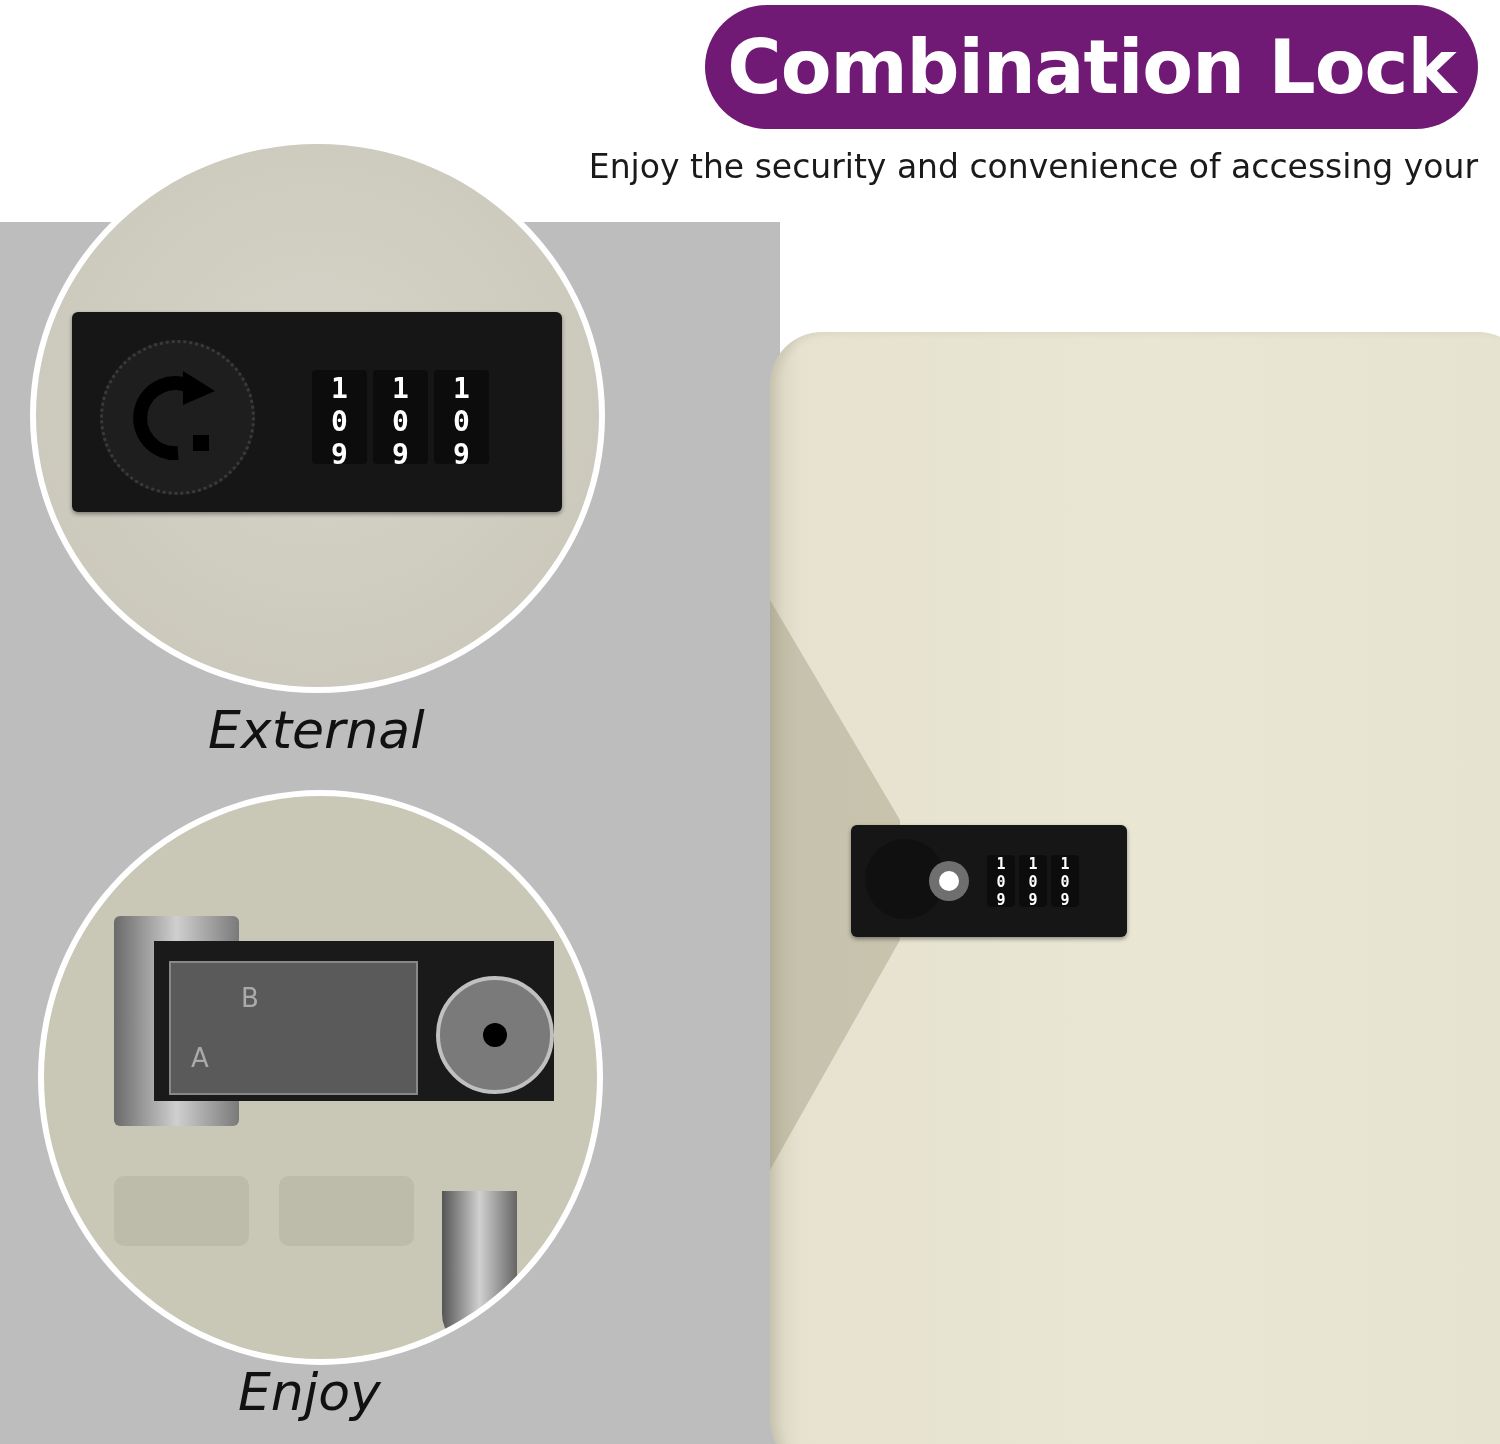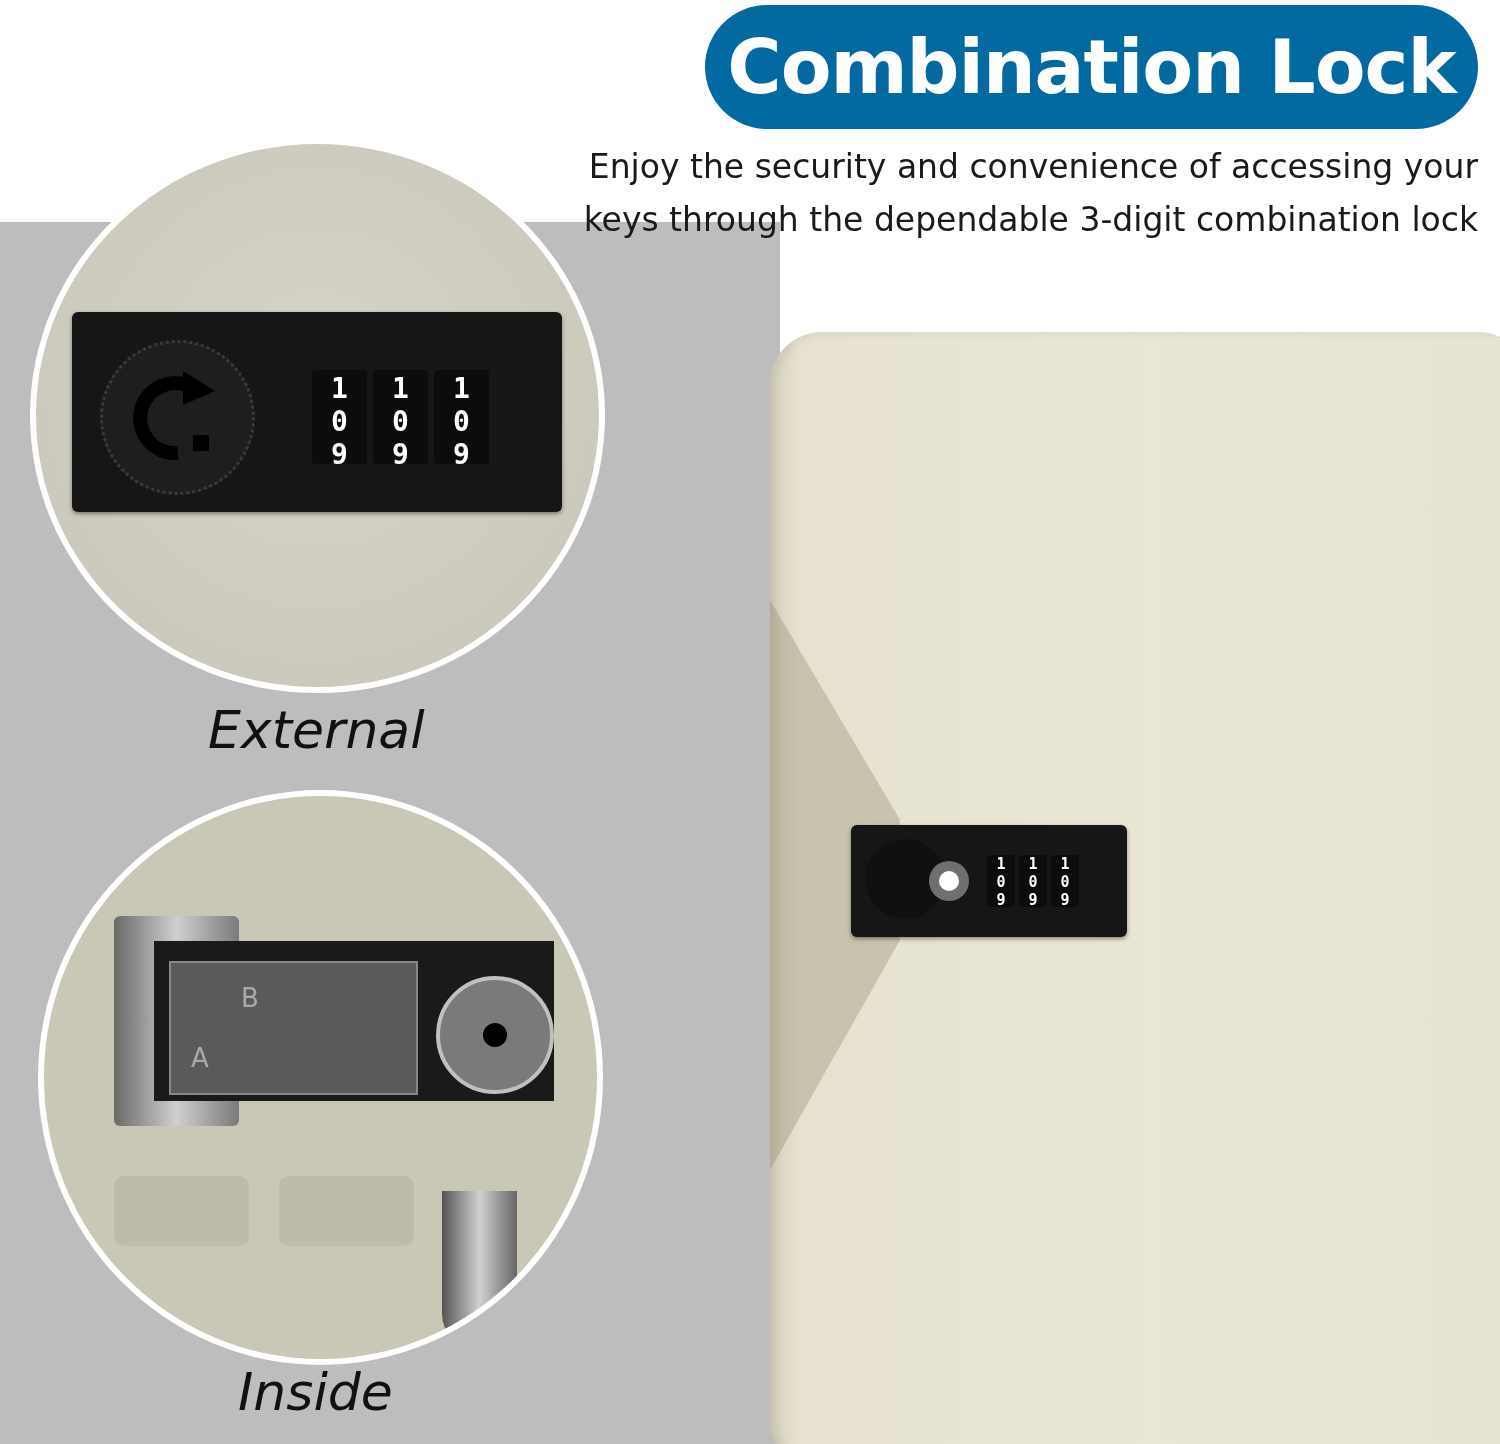--- a/index.html
+++ b/index.html
@@ -1,19 +1,19 @@
 <!DOCTYPE html>
 <html><head>
 <meta charset="utf-8">
 <style>
   html,body{margin:0;padding:0;}
   body{width:1500px;height:1444px;position:relative;overflow:hidden;background:#ffffff;font-family:"DejaVu Sans","Liberation Sans",sans-serif;}
   .gray-band{position:absolute;left:0;top:222px;width:780px;height:1222px;background:#bdbdbd;}
   .gray-wedge{position:absolute;left:0;top:0;width:1500px;height:1444px;}
-  .title-pill{position:absolute;left:705px;top:5px;width:773px;height:124px;border-radius:62px;background:#0369a1;display:flex;align-items:center;justify-content:center;}
+  .title-pill{position:absolute;left:705px;top:5px;width:773px;height:124px;border-radius:62px;background:#701a75;display:flex;align-items:center;justify-content:center;}
   .title-text{color:#ffffff;font-size:74px;font-weight:bold;letter-spacing:-1px;font-family:"DejaVu Sans",sans-serif;}
   .subtitle{position:absolute;right:22px;top:140px;width:960px;text-align:right;color:#1a1a1a;font-size:33px;line-height:53px;font-family:"DejaVu Sans",sans-serif;}
   .box{position:absolute;left:770px;top:332px;width:760px;height:1140px;border-radius:52px;background:linear-gradient(90deg,#d6d2bd 0%,#e6e2cf 4%,#e9e6d4 50%,#e6e3d1 100%);box-shadow:inset 6px 0 10px rgba(0,0,0,0.08);}
   .circle{position:absolute;border-radius:50%;background:#cdcbc0;border:6px solid #ffffff;box-sizing:border-box;overflow:hidden;}
   .circle-ext{left:30px;top:138px;width:575px;height:555px;background:radial-gradient(circle at 50% 45%,#d6d4c8,#c8c5b8);}
   .circle-ins{left:38px;top:790px;width:565px;height:575px;background:#c9c7b6;}
   .lock-plate{position:absolute;background:#161616;border-radius:6px;box-shadow:0 2px 4px rgba(0,0,0,0.4);}
   .lock-ext{left:36px;top:168px;width:490px;height:200px;}
   .dial{position:absolute;border-radius:50%;background:#1e1e1e;border:3px dotted #3a3a3a;box-sizing:border-box;}
   .lock-ext .dial{left:28px;top:28px;width:155px;height:155px;}
@@ -53,21 +53,20 @@
 <div class="box"></div>
 <svg class="gray-wedge" viewBox="0 0 1500 1444">
   <polygon points="770,600 900,820 900,940 770,1170" fill="rgba(140,135,110,0.35)"></polygon>
 </svg>
 
 <div class="title-pill">
   <span class="title-text">Combination Lock</span>
 </div>
 <div class="subtitle">
   <div>Enjoy the security and convenience of accessing your</div>
-  <div>keys through the dependable 3-digit combination lock</div>
 </div>
 
 <div class="lock-plate lock-box">
   <div class="dial"></div>
   <div class="indicator"></div>
   <div class="wheels">
     <div class="wheel">
       <span>1</span>
       <span>0</span>
       <span>9</span>
@@ -124,13 +123,13 @@
       <span class="mech-letter" style="left:20px;top:80px;">A</span>
     </div>
     <div class="cam"></div>
   </div>
   <div class="latch"></div>
   <div class="tabs">
     <div class="tab"></div>
     <div class="tab"></div>
   </div>
 </div>
-<div class="label label-ins">Inside</div>
+<div class="label label-ins">Enjoy</div>
 
 </body></html>

